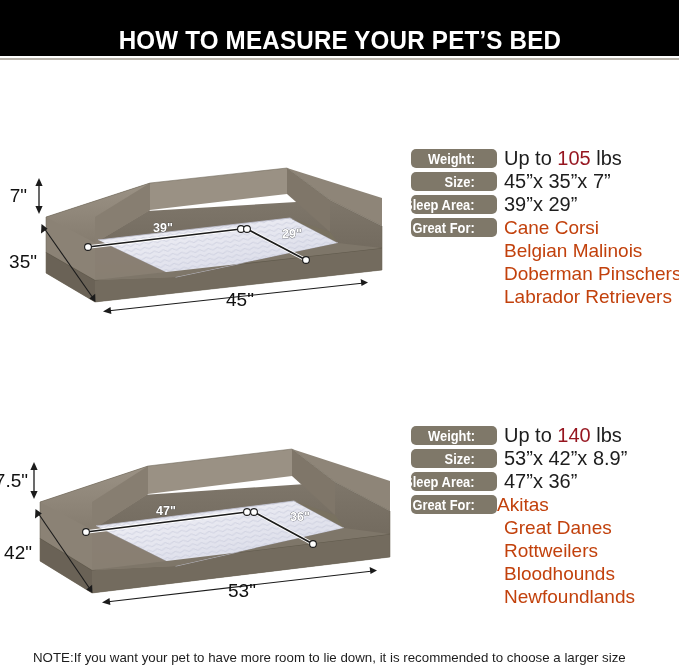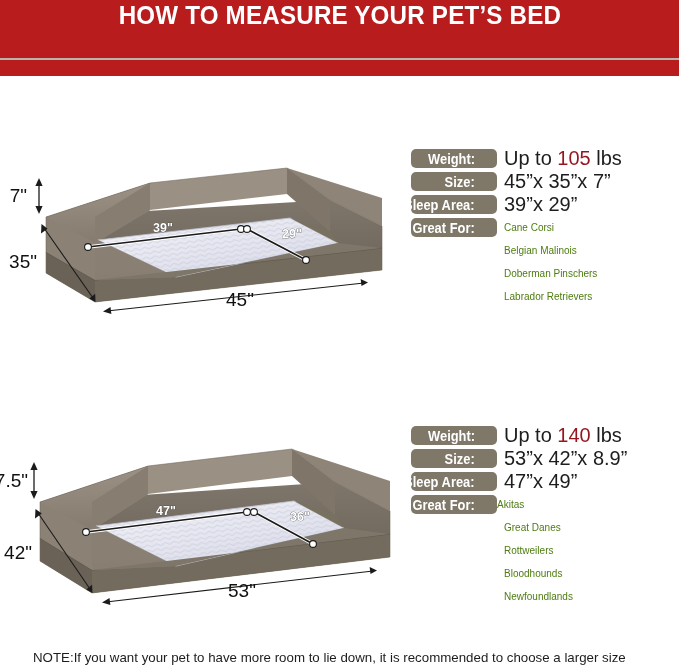--- a/index.html
+++ b/index.html
@@ -4,22 +4,22 @@
 <style>
   html,body{margin:0;padding:0;}
   body{
     width:679px;height:668px;background:#ffffff;overflow:hidden;
     font-family:"Liberation Sans",sans-serif;color:#333;position:relative;
   }
   #page{position:relative;width:679px;height:668px;}
 
   
   .header-bar{
-    position:absolute;left:0;top:0;width:679px;height:76px;
-    background:#b91c1c;display:flex;align-items:flex-start;justify-content:center;
+    position:absolute;left:0;top:0;width:679px;height:56px;
+    background:#000000;display:flex;align-items:flex-end;justify-content:center;
   }
   .header-title{
     color:#ffffff;font-family:"Liberation Sans",sans-serif;
     font-weight:bold;font-size:26px;letter-spacing:.2px;
     transform:scaleX(.93);transform-origin:center;white-space:nowrap;
   }
   .header-rule{
     position:absolute;left:0;top:58px;width:679px;height:2px;background:#b9b4ab;
   }
 
@@ -38,21 +38,21 @@
   .pill span{
     color:#ffffff;font-weight:bold;font-size:14px;line-height:1;
     transform:scaleX(.92);transform-origin:right center;white-space:nowrap;
   }
   .spec-val{
     margin-left:7px;font-size:20px;color:#1d1d1d;white-space:nowrap;
     font-family:"Liberation Sans",sans-serif;
   }
   .spec-val .hl{color:#96151f;}
   .breed{
-    margin-left:93px;font-size:10px;color:#4d7c0f;height:23px;
+    margin-left:93px;font-size:19px;color:#c2410c;height:23px;
     line-height:23px;white-space:nowrap;
   }
   .breed.first{margin-left:0;}
   .breed-first-wrap{display:flex;align-items:center;height:23px;}
 
   
   .footnote{
     position:absolute;left:33px;top:650px;font-size:13.5px;color:#1d1d1d;
     white-space:nowrap;transform:scaleX(.985);transform-origin:left center;
   }
@@ -271,21 +271,21 @@
       <div class="pill">
         <span>Size:</span>
       </div>
       <div class="spec-val">53”x 42”x 8.9”</div>
     </div>
 
     <div class="spec-row">
       <div class="pill">
         <span>Sleep Area:</span>
       </div>
-      <div class="spec-val">47”x 49”</div>
+      <div class="spec-val">47”x 36”</div>
     </div>
 
     <div class="breed-first-wrap">
       <div class="pill">
         <span>Great For:</span>
       </div>
       <div class="breed first" style="">Akitas</div>
     </div>
     <div class="breed">Great Danes</div>
     <div class="breed">Rottweilers</div>

